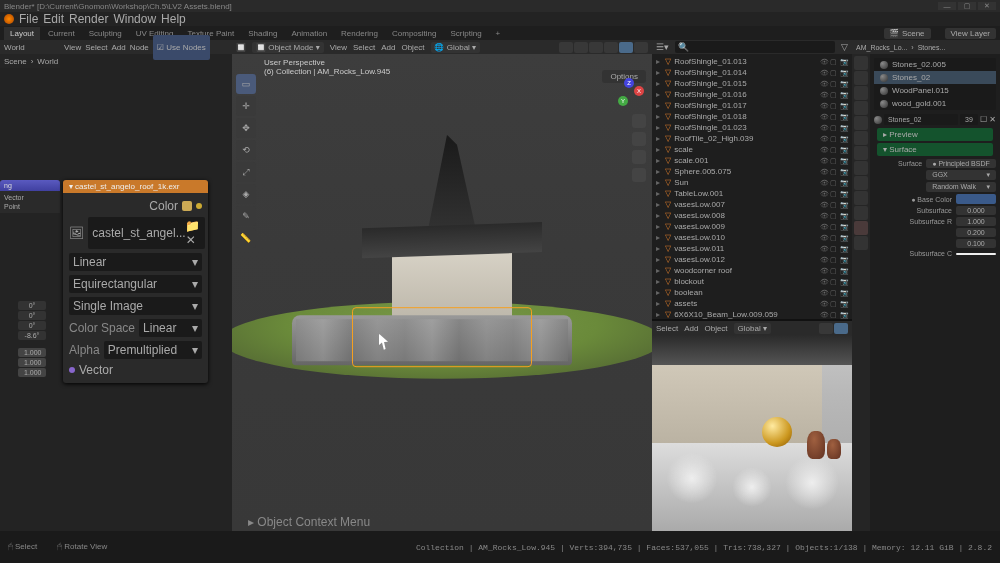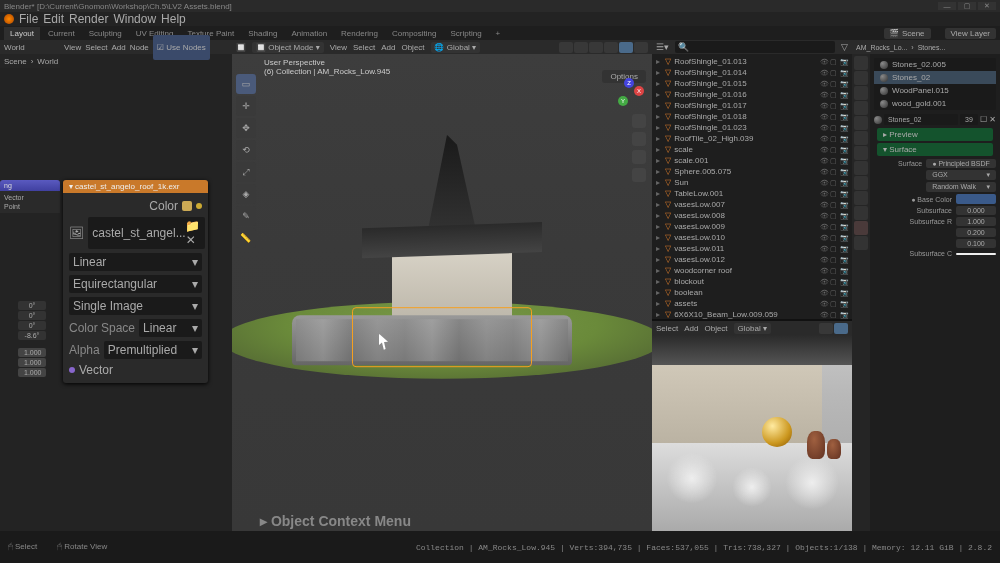--- a/index.html
+++ b/index.html
@@ -55,21 +55,21 @@
 .scene-3d { position: absolute; left: 50%; top: 50%; transform: translate(-50%, -48%); width: 380px; height: 360px; }
 .ground { position: absolute; bottom: 30px; left: -30px; right: -30px; height: 220px; background: radial-gradient(ellipse at 50% 30%, #7a9a4a 0%, #6a8a3a 50%, #4a5a30 100%); border-radius: 50%; transform: scaleY(.35); }
 .rocks { position: absolute; bottom: 115px; left: 40px; right: 60px; height: 50px; background: linear-gradient(180deg, #999, #666); border-radius: 8px 8px 4px 4px; }
 .rocks::before { content: ''; position: absolute; inset: 4px; background: linear-gradient(90deg, #888 0%, #aaa 10%, #777 20%, #999 30%, #888 40%, #aaa 50%, #777 60%, #999 70%, #888 80%, #aaa 90%, #777 100%); opacity: .5; }
 .selection-outline { position: absolute; bottom: 113px; left: 100px; width: 180px; height: 60px; border: 1.5px solid #f5a020; border-radius: 4px; background: transparent; }
 .house { position: absolute; bottom: 155px; left: 120px; width: 160px; height: 150px; }
 .house-body { position: absolute; bottom: 0; left: 20px; width: 120px; height: 90px; background: linear-gradient(180deg, #ddd8cc, #bbb5a8); }
 .house-roof { position: absolute; bottom: 70px; left: -10px; width: 180px; height: 30px; background: linear-gradient(180deg, #2a2a2a, #444); transform: skewY(-2deg); }
 .house-tower { position: absolute; bottom: 90px; left: 55px; width: 50px; height: 100px; background: linear-gradient(180deg, #1a1a1a, #333); clip-path: polygon(40% 0%, 60% 10%, 100% 100%, 0% 100%); }
 .cursor-arrow { position: absolute; bottom: 130px; left: 127px; width: 12px; height: 16px; background: #fff; clip-path: polygon(0 0, 0 70%, 25% 55%, 40% 100%, 55% 95%, 42% 52%, 75% 50%); }
-.vp-bottom-info { position: absolute; bottom: 2px; left: 28px; font-size: 14px; color: #888; font-weight: bold; }
+.vp-bottom-info { position: absolute; bottom: 2px; left: 16px; font-size: 12px; color: #888; }
 .right-col { width: 200px; display: flex; flex-direction: column; background: #232323; }
 .outliner { height: 280px; background: #1e1e1e; border-bottom: 1px solid #111; overflow: hidden; }
 .out-header { height: 14px; background: #2a2a2a; display: flex; align-items: center; padding: 0 4px; gap: 6px; }
 .out-list { padding: 2px 0; font-size: 8px; }
 .out-row { display: flex; align-items: center; padding: 1px 4px; gap: 3px; }
 .out-tri { width: 6px; color: #666; }
 .out-icon { color: #d87a2a; }
 .out-toggles { margin-left: auto; display: flex; gap: 2px; color: #666; }
 .out-toggle { width: 8px; font-size: 7px; }
 .secondary-vp { flex: 1; background: #2a2a2a; position: relative; border-top: 1px solid #111; overflow: hidden; }

